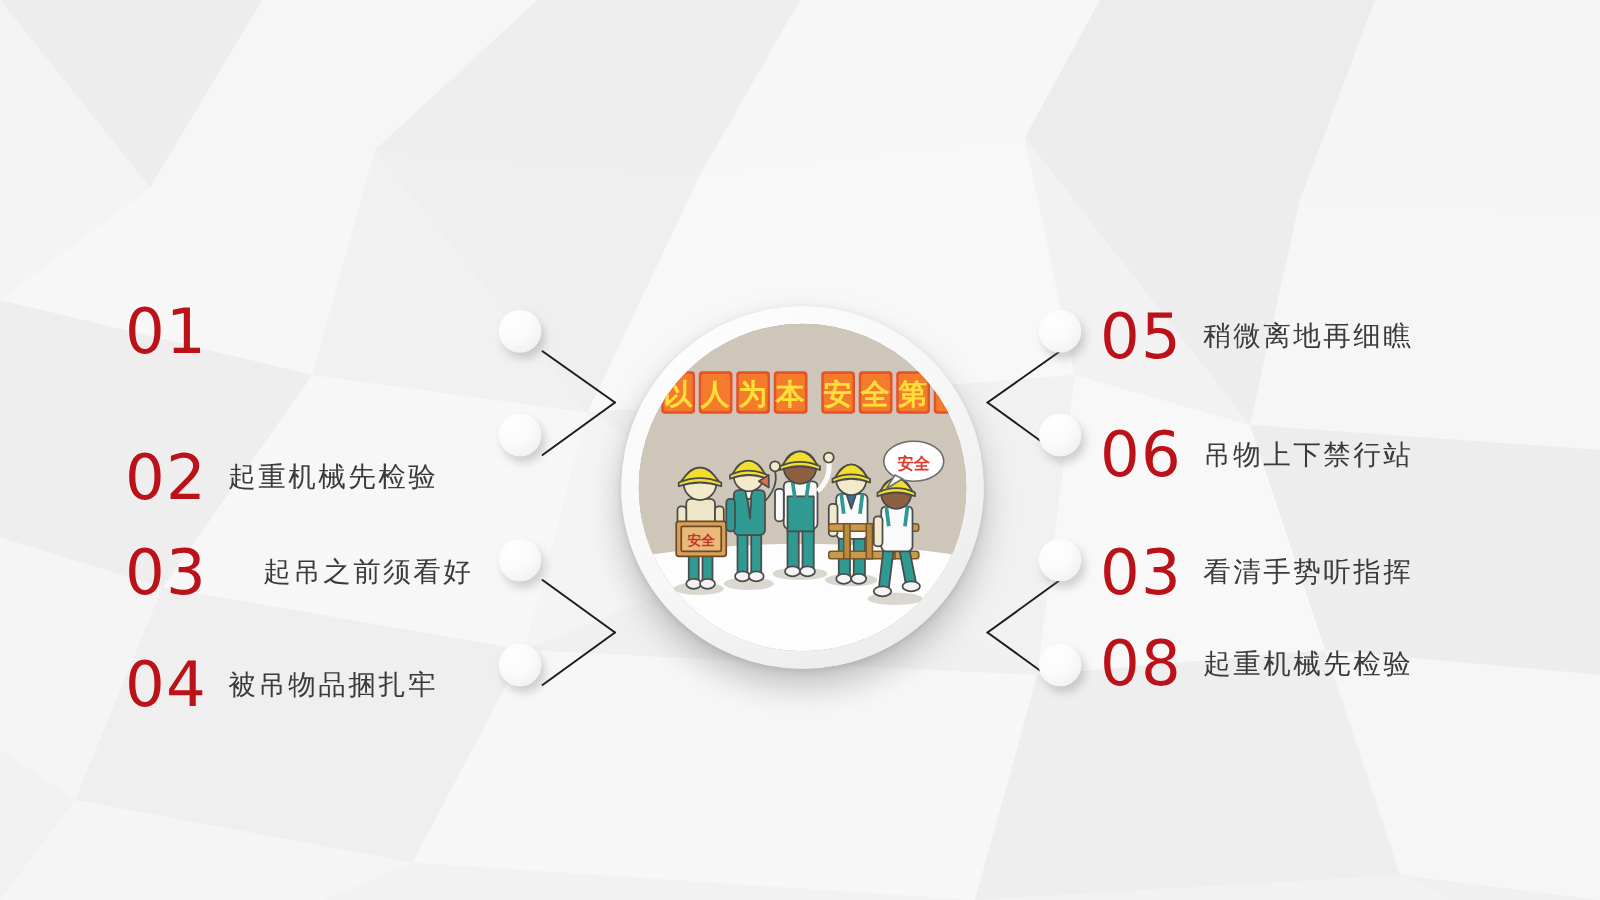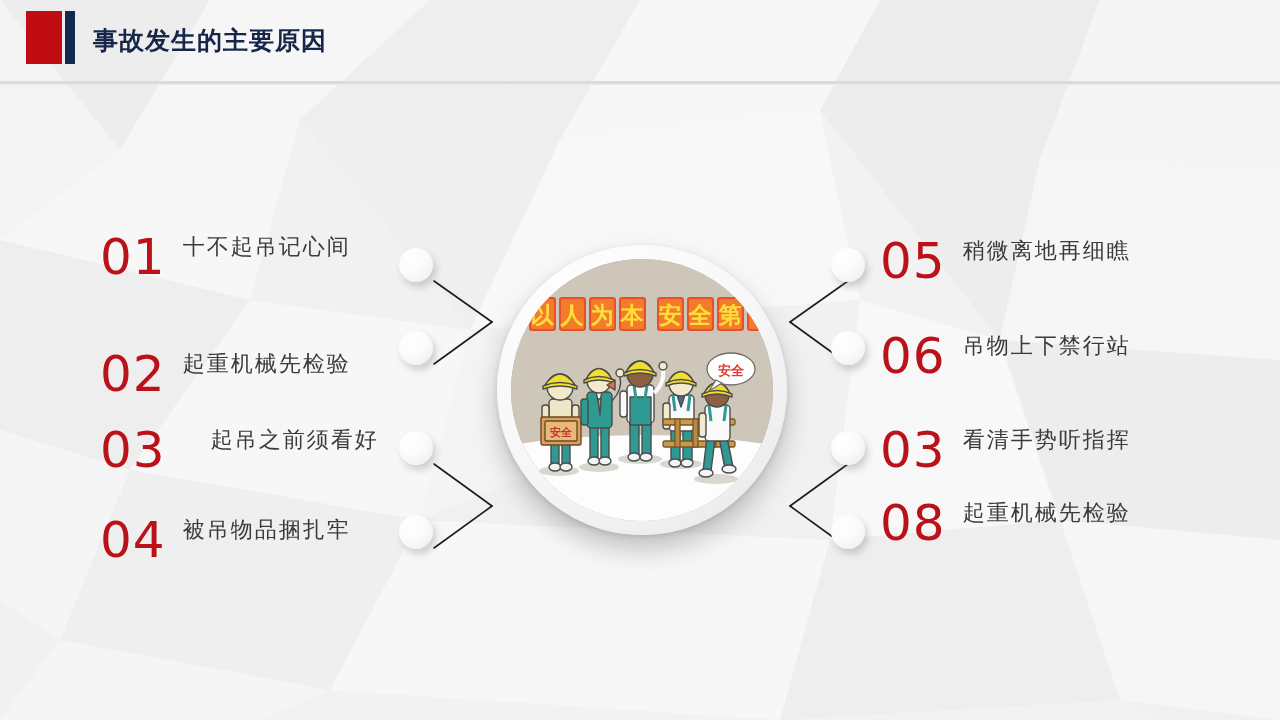--- a/index.html
+++ b/index.html
@@ -27,21 +27,21 @@
   .hdr-title{
     position:absolute;left:93px;top:20px;
     font-size:25px;font-weight:bold;color:#16254a;
     letter-spacing:1px;line-height:40px;white-space:nowrap;
   }
   .hdr-rule{
     position:absolute;left:0;top:81px;width:1280px;height:4px;
     background:linear-gradient(to bottom,#e2e2e2 0,#d6d6d6 40%,#efefef 100%);
   }
   
-  .item{position:absolute;height:66px;display:flex;align-items:flex-start;}
+  .item{position:absolute;height:66px;display:flex;align-items:center;}
   .item.left{left:100px;width:290px;justify-content:flex-start;}
   .item.right{left:880px;width:300px;justify-content:flex-start;}
   .num{
     font-size:50px;line-height:50px;color:#bb1118;
     font-weight:400;letter-spacing:1px;
     font-family:"DejaVu Sans","Liberation Sans",sans-serif;
   }
   .label{
     font-size:22px;color:#3b3b3b;margin-left:17px;
     letter-spacing:2px;white-space:nowrap;
@@ -103,26 +103,20 @@
       <polygon points="0,600 60,640 0,720" fill="#f1f1f1"></polygon>
       <polygon points="60,640 330,690 260,720 0,720" fill="#f5f5f5"></polygon>
       <polygon points="1120,700 1280,720 1160,720" fill="#f0f0f0"></polygon>
       <polygon points="300,120 470,330 250,300" fill="#f2f2f2" opacity=".75"></polygon>
       <polygon points="820,110 860,300 1000,340" fill="#f3f3f3" opacity=".8"></polygon>
       <polygon points="470,330 640,430 420,520" fill="#f5f5f5" opacity=".8"></polygon>
       <polygon points="640,430 830,540 420,520" fill="#f0f0f0" opacity=".6"></polygon>
     </g>
   </svg>
 
-  <div class="header">
-    <div class="hdr-red"></div>
-    <div class="hdr-navy"></div>
-    <div class="hdr-title">事故发生的主要原因</div>
-    <div class="hdr-rule"></div>
-  </div>
 
   <svg id="links" viewBox="0 0 1280 720">
     <g stroke="#1c1c1c" stroke-width="1.6" fill="none" stroke-linecap="round">
       <line x1="434" y1="281" x2="492" y2="322"></line>
       <line x1="434" y1="364" x2="492" y2="322"></line>
       <line x1="434" y1="464" x2="492" y2="506"></line>
       <line x1="434" y1="548" x2="492" y2="506"></line>
       <line x1="848" y1="281" x2="790" y2="322"></line>
       <line x1="848" y1="364" x2="790" y2="322"></line>
       <line x1="848" y1="464" x2="790" y2="506"></line>
@@ -134,21 +128,20 @@
   <div class="bullet" style="left:399px;top:331px;"></div>
   <div class="bullet" style="left:399px;top:431px;"></div>
   <div class="bullet" style="left:399px;top:515px;"></div>
   <div class="bullet" style="left:831px;top:248px;"></div>
   <div class="bullet" style="left:831px;top:331px;"></div>
   <div class="bullet" style="left:831px;top:431px;"></div>
   <div class="bullet" style="left:831px;top:515px;"></div>
 
   <div class="item left" style="top:232px;">
     <span class="num">01</span>
-    <span class="label">十不起吊记心间</span>
   </div>
   <div class="item left" style="top:331px;margin-top:18px;">
     <span class="num">02</span>
     <span class="label">起重机械先检验</span>
   </div>
   <div class="item left" style="top:425px;gap:28px;">
     <span class="num">03</span>
     <span class="label">起吊之前须看好</span>
   </div>
   <div class="item left" style="top:515px;">

